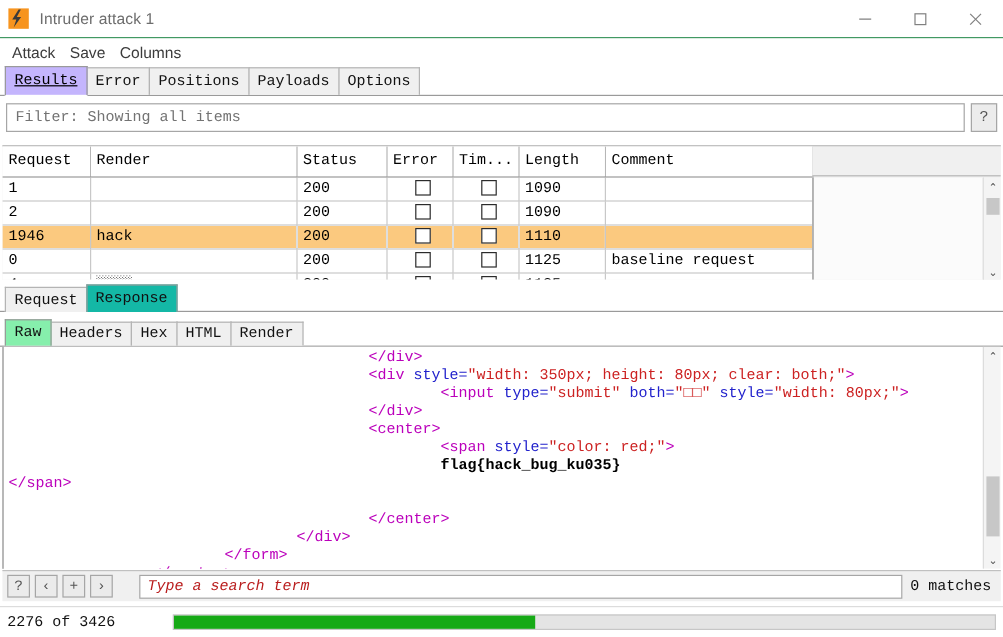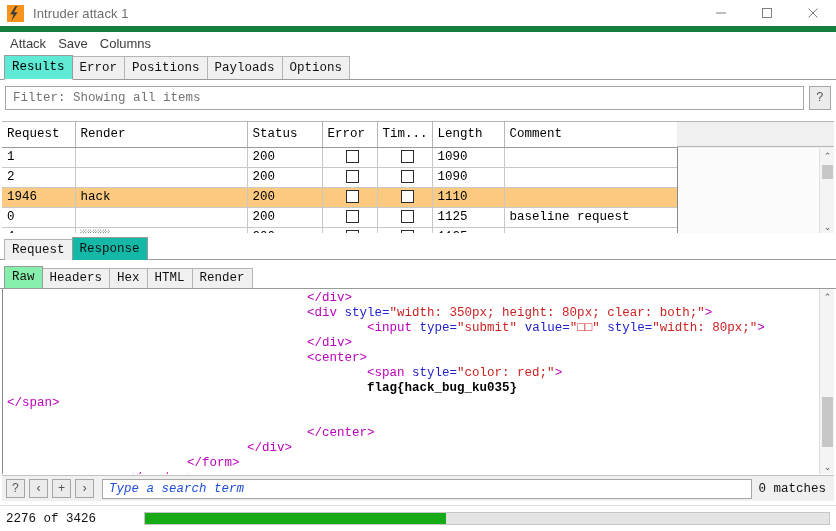--- a/index.html
+++ b/index.html
@@ -10,21 +10,21 @@
     background: #ffffff;
     font-family: "Liberation Sans", sans-serif;
     font-size: 12px;
     color: #000;
   }
   .app { position: relative; width: 836px; height: 531px; background:#fff; }
 
   
   .titlebar {
     position: absolute; left:0; top:0; width:836px; height:32px;
-    background:#ffffff; border-bottom:6px solid #15803d;
+    background:#ffffff; border-bottom:1px solid #15803d;
     display:flex; align-items:center;
   }
   .tb-icon {
     width:17px; height:17px; margin-left:7px; margin-right:9px;
     position:relative; background:#f7941e; flex:0 0 auto;
   }
   .tb-icon .bolt {
     position:absolute; left:0; top:0; width:17px; height:17px;
   }
   .tb-title {
@@ -62,25 +62,25 @@
     font-size:12.5px; color:#111;
     height:23px; line-height:22px;
     padding:0 7px;
     border:1px solid #b4b4b4;
     border-bottom:none;
     background:#f0f0f0;
     margin-right:-1px;
     position:relative; z-index:1;
   }
   .tab.active {
-    background:#5eead4; color:#000;
+    background:#c4b5fd; color:#000;
     height:25px; line-height:23px;
     border-color:#9a9a9a;
     border-bottom:1px solid #ffffff;
-    z-index:3; margin-bottom:-1px;
+    z-index:3; margin-bottom:-1px;text-decoration:underline;
   }
 
   
   .filterrow {
     position:absolute; left:0; top:84px; width:836px; height:28px;
     display:flex; align-items:center; padding:0 5px;
   }
   .filterbar {
     flex:1 1 auto; height:24px;
     border:1px solid #a6a6a6; background:#fff;
@@ -216,25 +216,25 @@
     display:flex; align-items:center; background:#f0f0f0;
     border-top:1px solid #c0c0c0;
   }
   .sbtn {
     width:19px; height:19px; margin-left:4px;
     border:1px solid #a6a6a6; background:#ebebeb;
     display:flex; align-items:center; justify-content:center;
     font-family:"Liberation Mono", monospace; font-size:12px; color:#555;
   }
   .sinput {
-    flex:1 1 auto; height:20px; margin-left:8px; margin-right:6px;
+    flex:1 1 auto; height:20px; margin-left:22px; margin-right:6px;
     border:1px solid #a6a6a6; background:#fff;
     display:flex; align-items:center; padding-left:6px;
     font-family:"Liberation Mono", monospace; font-size:12.5px;
-    font-style:italic; color:#1d4ed8;
+    font-style:italic; color:#b91c1c;
   }
   .matches {
     font-family:"Liberation Mono", monospace; font-size:12.5px;
     color:#111; margin-right:8px; white-space:nowrap;
   }
 
   
   .statusbar {
     position:absolute; left:0; top:505px; width:836px; height:26px;
     display:flex; align-items:center; background:#fff;
@@ -402,21 +402,21 @@
     <div class="subtab active">Raw</div>
     <div class="subtab">Headers</div>
     <div class="subtab">Hex</div>
     <div class="subtab">HTML</div>
     <div class="subtab">Render</div>
   </div>
 
   <div class="codewrap">
     <pre class="code" id="code-area"><span class="pl">                                        </span><span class="tg">&lt;/div&gt;</span>
 <span class="pl">                                        </span><span class="tg">&lt;div </span><span class="at">style=</span><span class="vl">"width: 350px; height: 80px; clear: both;"</span><span class="tg">&gt;</span>
-<span class="pl">                                                </span><span class="tg">&lt;input </span><span class="at">type=</span><span class="vl">"submit"</span><span class="pl"> </span><span class="at">value=</span><span class="vl">"□□"</span><span class="pl"> </span><span class="at">style=</span><span class="vl">"width: 80px;"</span><span class="tg">&gt;</span>
+<span class="pl">                                                </span><span class="tg">&lt;input </span><span class="at">type=</span><span class="vl">"submit"</span><span class="pl"> </span><span class="at">both=</span><span class="vl">"□□"</span><span class="pl"> </span><span class="at">style=</span><span class="vl">"width: 80px;"</span><span class="tg">&gt;</span>
 <span class="pl">                                        </span><span class="tg">&lt;/div&gt;</span>
 <span class="pl">                                        </span><span class="tg">&lt;center&gt;</span>
 <span class="pl">                                                </span><span class="tg">&lt;span </span><span class="at">style=</span><span class="vl">"color: red;"</span><span class="tg">&gt;</span>
 <span class="pl">                                                </span><span class="match">flag{hack_bug_ku035}</span>
 <span class="tg">&lt;/span&gt;</span>
 <span class="pl"></span>
 <span class="pl">                                        </span><span class="tg">&lt;/center&gt;</span>
 <span class="pl">                                </span><span class="tg">&lt;/div&gt;</span>
 <span class="pl">                        </span><span class="tg">&lt;/form&gt;</span>
 <span class="pl">                </span><span class="tg">&lt;/center&gt;</span></pre>

